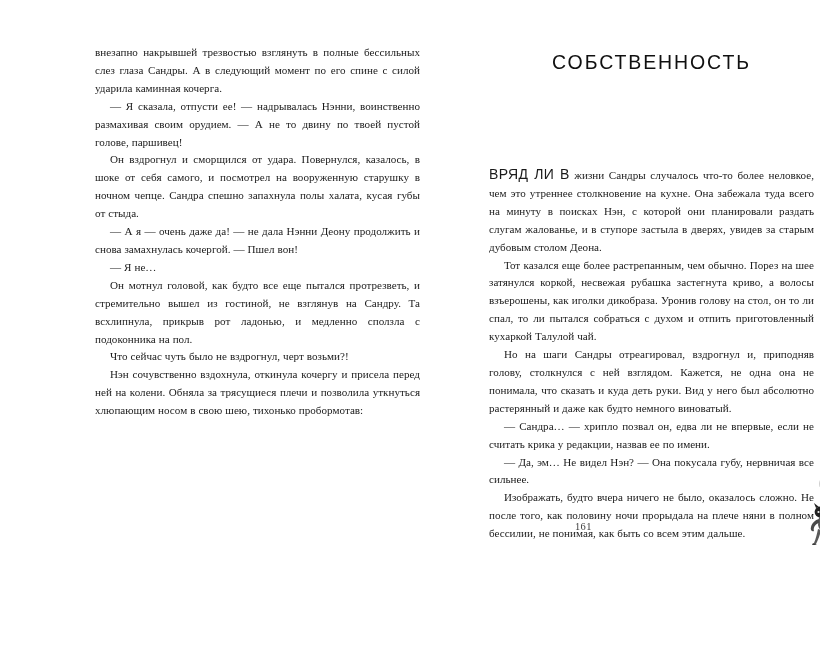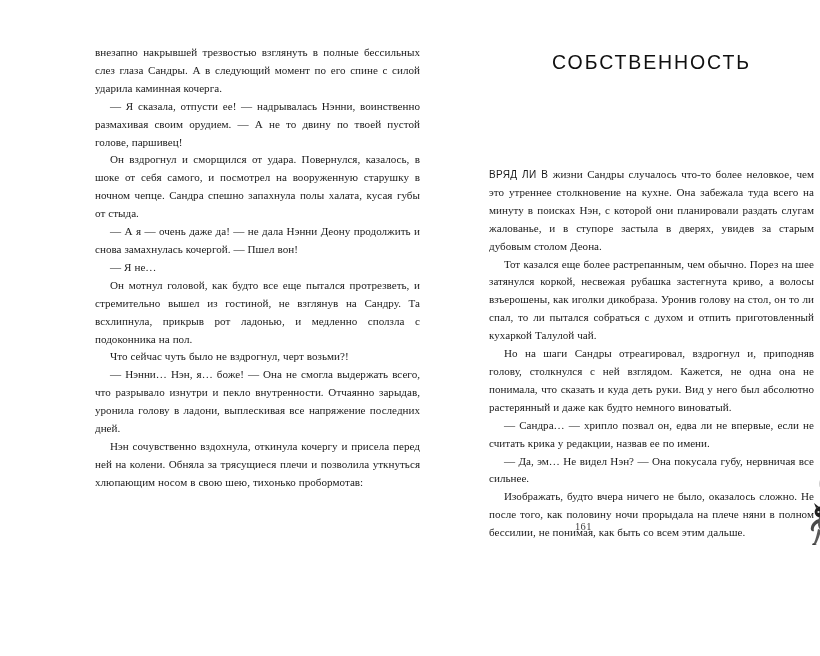--- a/index.html
+++ b/index.html
@@ -55,21 +55,21 @@
     font-weight:400;
     letter-spacing:1.9px;
     color:#101010;
     line-height:22px;
     padding-top:7px;
   }
   .chapter-gap{height:93px;}
 
   .opener{
     font-family:"Liberation Sans","DejaVu Sans",sans-serif;
-    font-size:10px;
+    font-size:14px;
     font-weight:400;
     letter-spacing:0.3px;
   }
 
   
   .folio{
     position:absolute;
     left:117px;
     bottom:20px;
     font-size:10.4px;
@@ -95,21 +95,20 @@
 
   <div class="page page-left">
     <div class="colbody">
       <p class="tx noind">внезапно накрывшей трезвостью взглянуть в полные бессильных слез глаза Сандры. А в следующий момент по его спине с силой ударила каминная кочерга.</p>
       <p class="tx">— Я сказала, отпусти ее! — надрывалась Нэнни, воинственно размахивая своим орудием. — А не то двину по твоей пустой голове, паршивец!</p>
       <p class="tx">Он вздрогнул и сморщился от удара. Повернулся, казалось, в шоке от себя самого, и посмотрел на вооруженную старушку в ночном чепце. Сандра спешно запахнула полы халата, кусая губы от стыда.</p>
       <p class="tx">— А я — очень даже да! — не дала Нэнни Деону продолжить и снова замахнулась кочергой. — Пшел вон!</p>
       <p class="tx">— Я не…</p>
       <p class="tx">Он мотнул головой, как будто все еще пытался протрезветь, и стремительно вышел из гостиной, не взглянув на Сандру. Та всхлипнула, прикрыв рот ладонью, и медленно сползла с подоконника на пол.</p>
       <p class="tx">Что сейчас чуть было не вздрогнул, черт возьми?!</p>
-      <p class="tx">— Нэнни… Нэн, я… боже! — Она не смогла выдержать всего, что разрывало изнутри и пекло внутренности. Отчаянно зарыдав, уронила голову в ладони, выплескивая все напряжение последних дней.</p>
       <p class="tx">Нэн сочувственно вздохнула, откинула кочергу и присела перед ней на колени. Обняла за трясущиеся плечи и позволила уткнуться хлюпающим носом в свою шею, тихонько пробормотав:</p>
     </div>
   </div>
 
   <div class="page page-right">
     <div class="colbody">
 
       <h1 class="chapter-title">СОБСТВЕННОСТЬ</h1>
       <div class="chapter-gap"></div>
 

